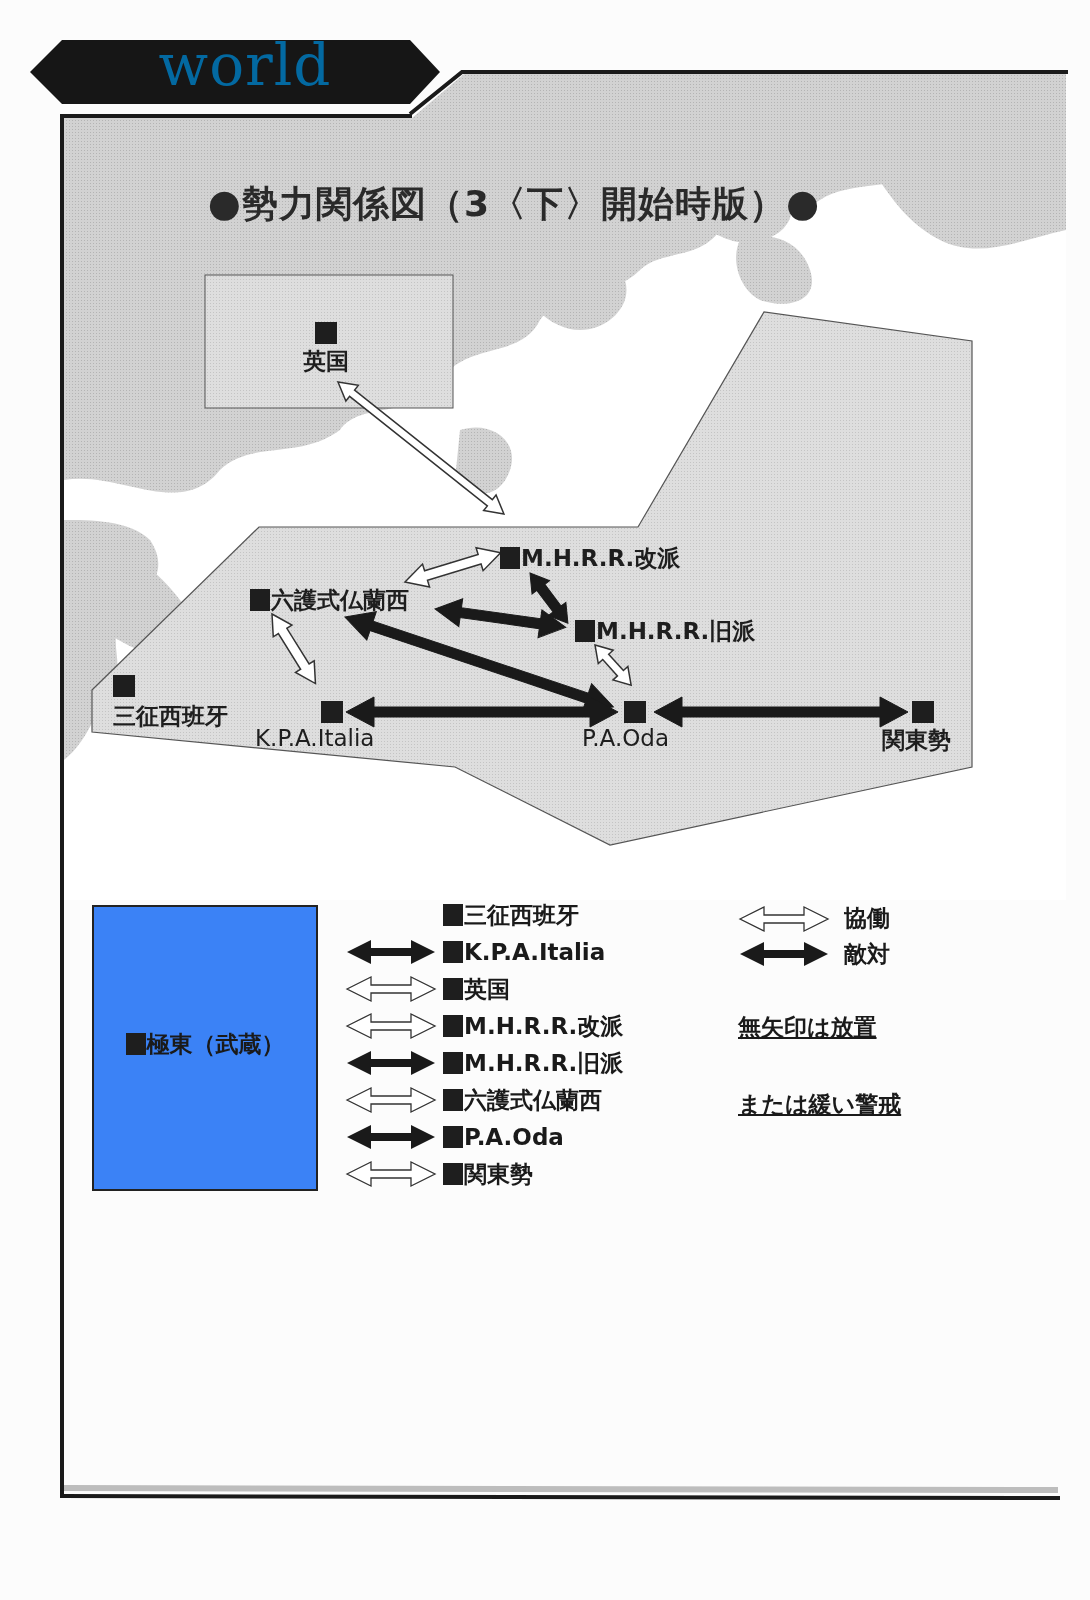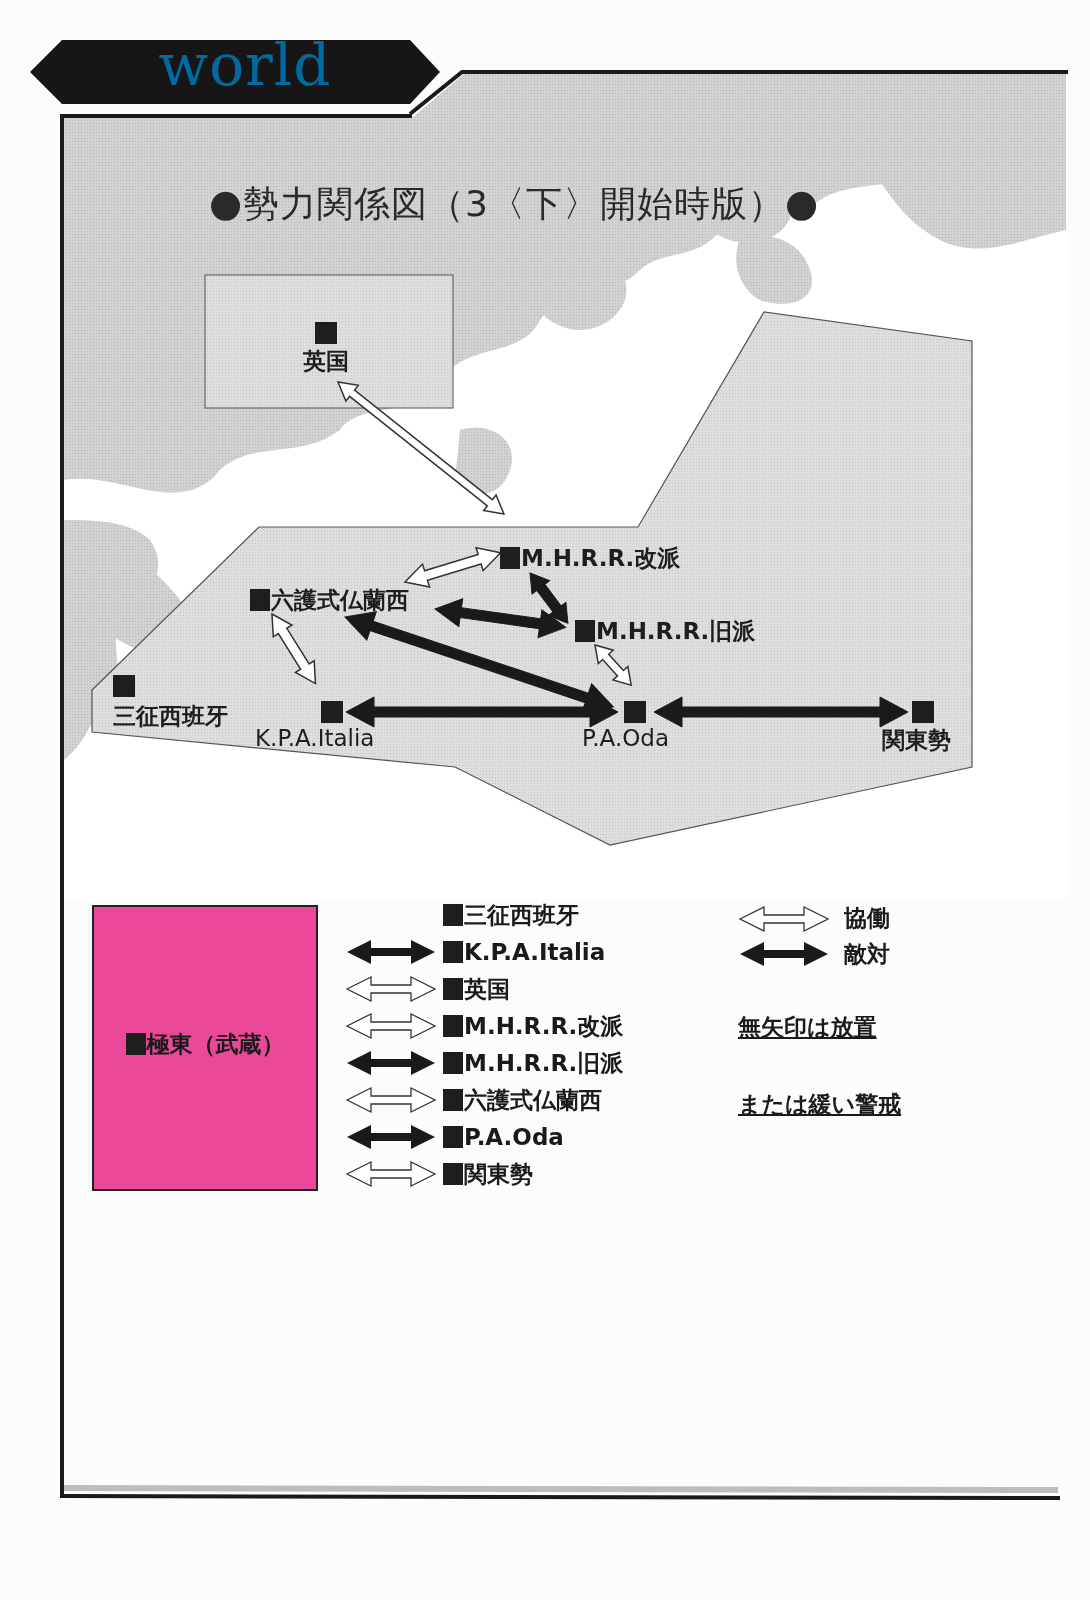--- a/index.html
+++ b/index.html
@@ -3,28 +3,28 @@
 <meta charset="utf-8">
 <style>
   html, body { margin:0; padding:0; background:#fcfcfc; }
   body { width:1090px; height:1600px; position:relative; overflow:hidden;
          font-family:"DejaVu Sans","Liberation Sans",sans-serif; color:#1a1a1a; }
   .page { position:absolute; left:0; top:0; width:1090px; height:1600px; }
   .header-text { position:absolute; left:150px; top:30px; width:190px; height:70px;
      font-family:"DejaVu Serif","Liberation Serif",serif; font-size:58px; color:#0369a1;
      text-align:center; line-height:70px; letter-spacing:1px; }
   .title { position:absolute; left:0; top:180px; width:1028px; text-align:center;
-     font-size:36px; font-weight:normal; color:#2a2a2a; letter-spacing:1px; }
+     font-size:36px; font-weight:bold; color:#2a2a2a; letter-spacing:1px; }
   .title .dot { font-size:38px; }
   .node { position:absolute; font-size:23px; font-weight:bold; color:#1e1e1e; white-space:nowrap; }
   .node.light { font-weight:normal; }
   .sq { display:inline-block; width:20px; height:22px; background:#1e1e1e; vertical-align:-3px; margin-right:1px; }
   .sqv { display:block; width:22px; height:22px; background:#1e1e1e; }
   .box-far-east { position:absolute; left:92px; top:905px; width:222px; height:282px;
-     border:2px solid #222; background:#ec4899; }
+     border:2px solid #222; background:#3b82f6; }
   .box-far-east .label { position:absolute; left:0; top:122px; width:100%; text-align:center;
      font-size:23px; font-weight:bold; }
   .legend-row { position:absolute; left:345px; height:34px; display:flex; align-items:center; }
   .legend-row .lbl { font-size:23px; font-weight:bold; margin-left:6px; white-space:nowrap; }
   .arrow-slot { width:92px; height:30px; }
   .key { position:absolute; left:738px; display:flex; align-items:center; height:34px; }
   .key .lbl { font-size:23px; font-weight:bold; margin-left:14px; }
   .note { position:absolute; left:738px; font-size:23px; font-weight:bold; white-space:nowrap;text-decoration:underline; }
 </style>
 </head>

